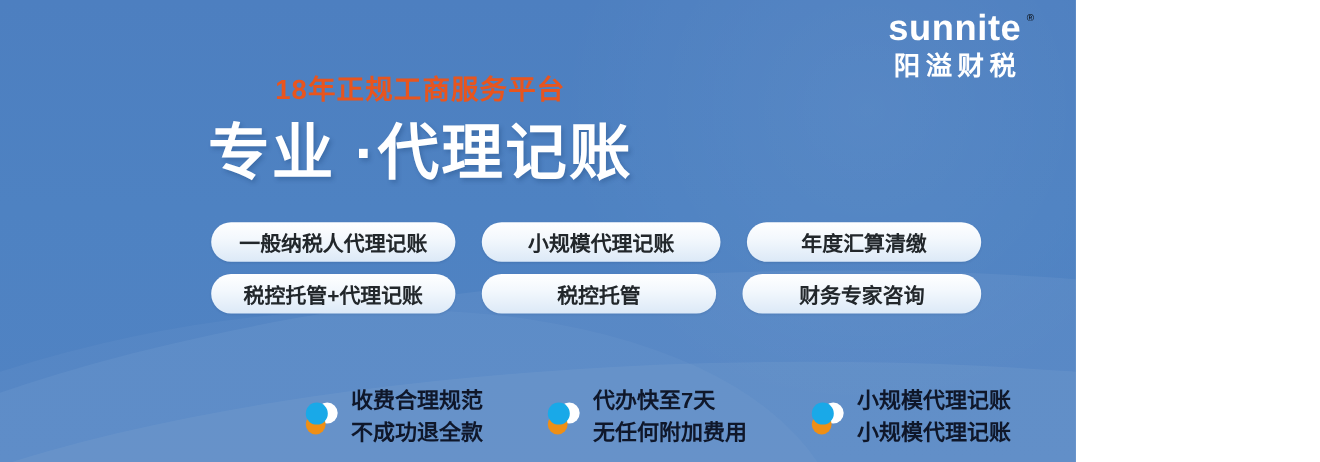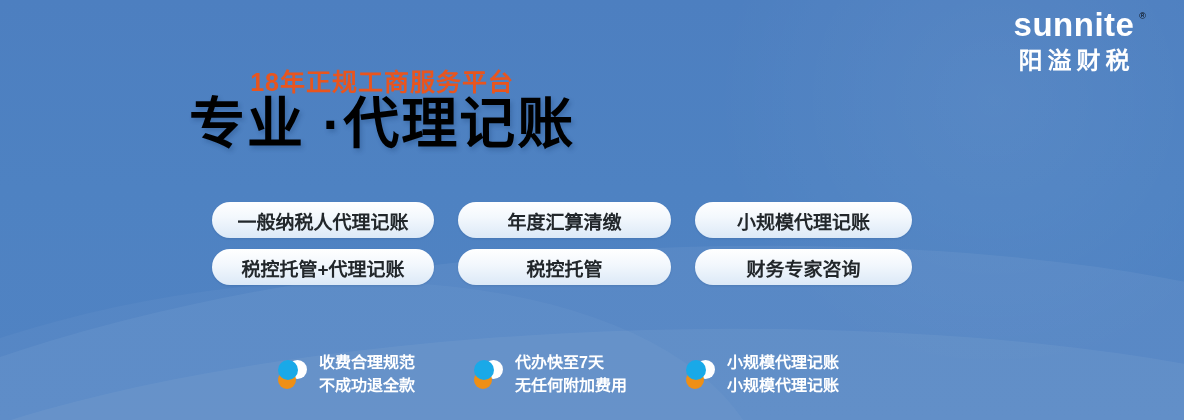--- a/index.html
+++ b/index.html
@@ -5,21 +5,21 @@
 <style>
   html, body {
     margin: 0;
     padding: 0;
     background: #ffffff;
   }
   * { box-sizing: border-box; }
 
   .banner {
     position: relative;
-    width: 1184px;
+    width: 978px;
     height: 420px;
     overflow: hidden;
     background: #4e82c2;
     font-family: "Liberation Sans", "DejaVu Sans", sans-serif;
     user-select: none;
   }
 
   
   .bg-base {
     position: absolute;
@@ -110,33 +110,34 @@
   }
   .eyebrow {
     color: #e8551e;
     font-size: 25px;
     font-weight: 700;
     letter-spacing: 1px;
     line-height: 1;
     white-space: nowrap;
   }
   .headline {
-    color: #000000;
+    margin-top: 15px;
+    color: #ffffff;
     font-size: 56px;
     font-weight: 700;
     letter-spacing: 2px;
     line-height: 1.05;
     white-space: nowrap;
     text-shadow: 2px 3px 4px rgba(30,70,120,0.33);
   }
 
   
   .tag-grid {
     position: absolute;
-    left: 212px;
+    left: 192px;
     top: 202px;
     display: flex;
     flex-direction: column;
     gap: 11px;
   }
   .tag-row {
     display: flex;
     gap: 24px;
   }
   .tag {
@@ -197,22 +198,22 @@
   .feature-icon .dot-blue {
     position: absolute;
     left: 1px;
     top: 2px;
     width: 20px;
     height: 20px;
     border-radius: 50%;
     background: #19a9e8;
   }
   .feature-text {
-    color: #ffffff;
-    font-size: 16px;
+    color: #0f172a;
+    font-size: 20px;
     font-weight: 700;
     line-height: 1.45;
     white-space: nowrap;
   }
 </style>
 </head>
 <body>
 
 <div class="banner">
 
@@ -232,22 +233,22 @@
   </div>
 
   <div class="hero">
     <div class="eyebrow">18年正规工商服务平台</div>
     <div class="headline">专业 ·代理记账</div>
   </div>
 
   <div class="tag-grid">
     <div class="tag-row">
       <div class="tag w1">一般纳税人代理记账</div>
+      <div class="tag w2">小规模代理记账</div>
       <div class="tag w3">年度汇算清缴</div>
-      <div class="tag w2">小规模代理记账</div>
     </div>
     <div class="tag-row">
       <div class="tag w1">税控托管+代理记账</div>
       <div class="tag w3">税控托管</div>
       <div class="tag w2">财务专家咨询</div>
     </div>
   </div>
 
   <div class="features">
 

